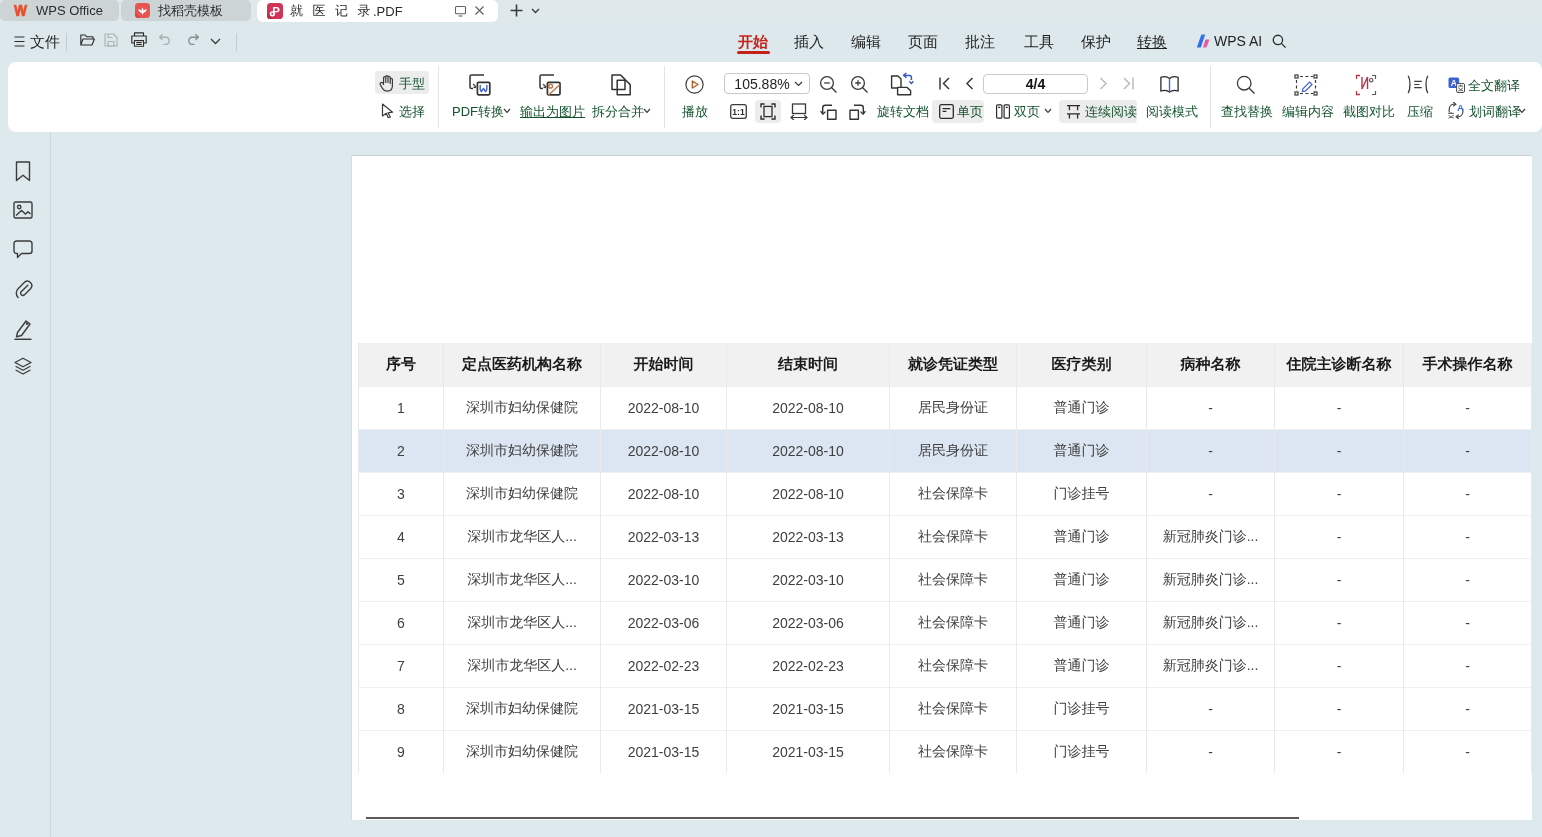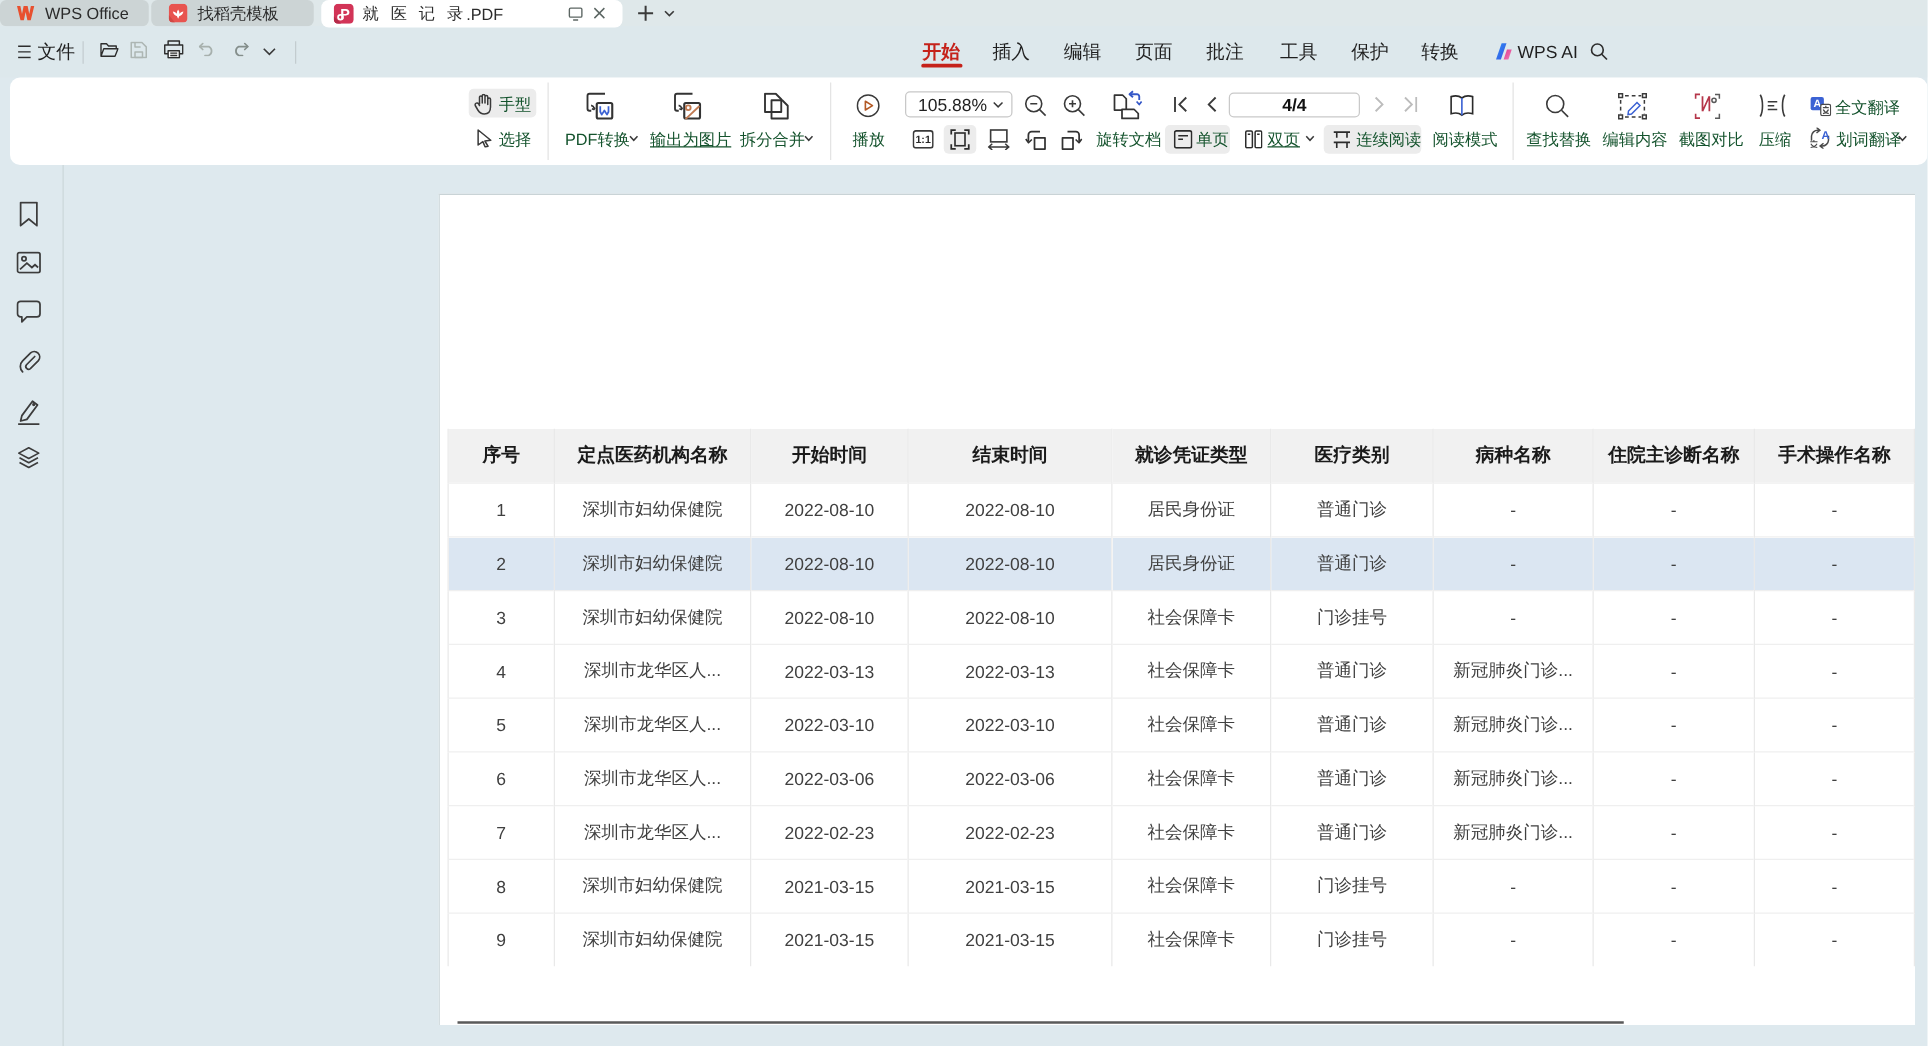--- a/index.html
+++ b/index.html
@@ -107,21 +107,21 @@
   </svg>
 <div class="msep" style="left:236px;"></div>
 <div class="mitem" style="left:738px;color:#c5221a;font-weight:bold;">开始</div>
 <div class="abs" style="left:737px;top:51px;width:33px;height:3px;background:#c5221a;border-radius:2px;"></div>
 <div class="mitem" style="left:794px;">插入</div>
 <div class="mitem" style="left:851px;">编辑</div>
 <div class="mitem" style="left:908px;">页面</div>
 <div class="mitem" style="left:965px;">批注</div>
 <div class="mitem" style="left:1024px;">工具</div>
 <div class="mitem" style="left:1081px;">保护</div>
-<div class="mitem" style="left:1137px;">转换</div>
+<div class="mitem" style="left:1137px;text-decoration:underline;">转换</div>
 <svg class="micon" style="left:1196px;top:34px" width="15" height="14" viewBox="0 0 15 14">
     <defs>
       <linearGradient id="gb" x1="0" y1="0" x2="1" y2="1">
         <stop offset="0" stop-color="#2f8df6"></stop>
         <stop offset="1" stop-color="#3452e0"></stop>
       </linearGradient>
       <linearGradient id="gp" x1="0" y1="0" x2="1" y2="1">
         <stop offset="0" stop-color="#e0368f"></stop>
         <stop offset="1" stop-color="#f07fb4"></stop>
       </linearGradient>
@@ -256,21 +256,21 @@
 <svg class="ricon" style="left:939px;top:104px" width="15" height="15" viewBox="0 0 15 15" fill="none" stroke="#2b2b2b" stroke-width="1.3">
     <rect x="0.7" y="0.7" width="13.6" height="13.6" rx="1.5"></rect>
     <path d="M3.6 4.6 H11.4 M3.6 7.4 H7.4" stroke-width="1.2"></path>
   </svg>
 <div class="rlabel" style="left:957px;top:104px;">单页</div>
 <svg class="ricon" style="left:996px;top:104px" width="14" height="15" viewBox="0 0 14 15" fill="none" stroke="#2b2b2b" stroke-width="1.2">
     <rect x="0.6" y="0.8" width="5.3" height="13.4" rx="1"></rect>
     <rect x="8.1" y="0.8" width="5.3" height="13.4" rx="1"></rect>
     <path d="M2.2 3.4 H4.2 M9.7 3.4 H11.7" stroke-width="1.1"></path>
   </svg>
-<div class="rlabel" style="left:1014px;top:104px;text-decoration:underline;">双页</div>
+<div class="rlabel" style="left:1014px;top:104px;">双页</div>
 <svg class="ricon" style="left:1044px;top:108px" width="8" height="6" viewBox="0 0 8 6" fill="none" stroke="#3a3a3a" stroke-width="1.2">
     <path d="M1 1 L4 4.3 L7 1"></path>
   </svg>
 <div class="hl" style="left:1059px;top:100px;width:78px;height:23px;"></div>
 <svg class="ricon" style="left:1066px;top:104px" width="15" height="15" viewBox="0 0 15 15" fill="none" stroke="#2b2b2b" stroke-width="1.3">
     <path d="M1 1.7 H14 M3.4 1.7 V6.2 M11.6 1.7 V6.2 M1 9.9 H14 M3.4 9.9 V14.4 M11.6 9.9 V14.4"></path>
   </svg>
 <div class="rlabel" style="left:1085px;top:104px;">连续阅读</div>
 <div class="rlabel" style="left:1146px;top:104px;">阅读模式</div>
 <div class="vsep" style="left:1210px;"></div>

